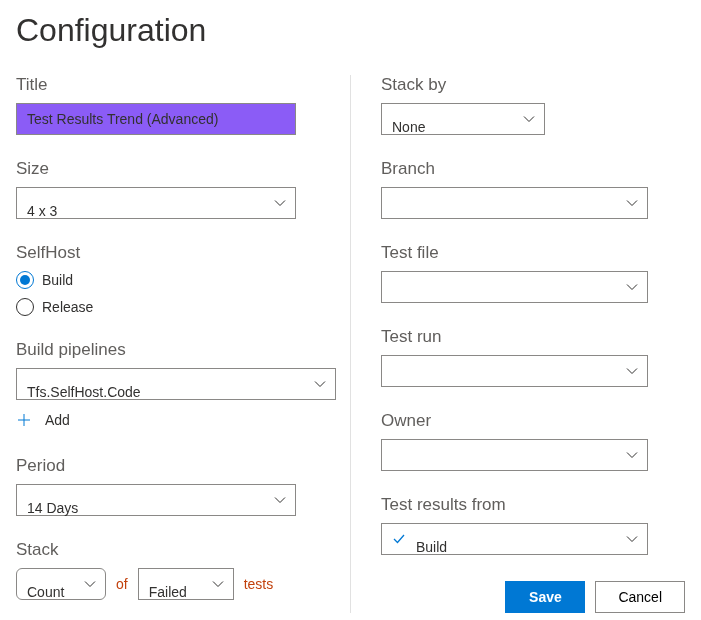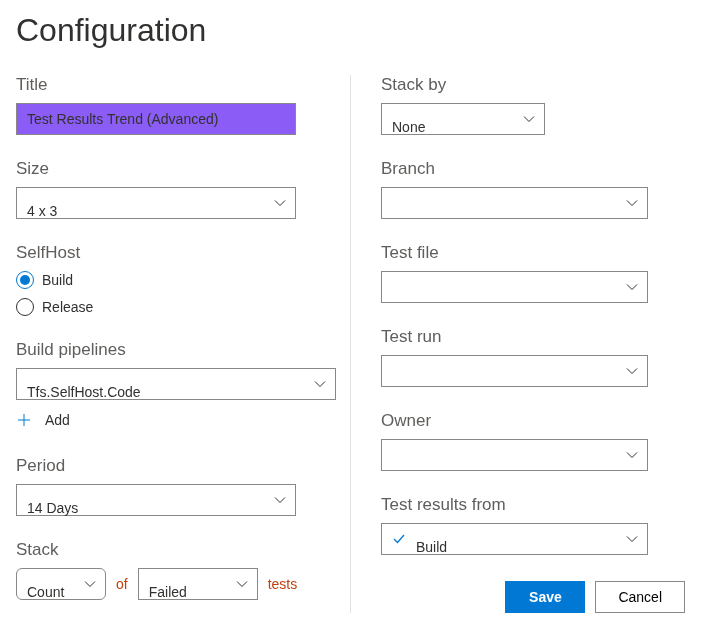--- a/index.html
+++ b/index.html
@@ -70,21 +70,21 @@
       font-size: 14px;
       color: #323130;
       text-align: left;
       cursor: pointer;
       display: flex;
       align-items: center;
     }
     .select.sz-267 { width: 267px; }
     .select.sz-164 { width: 164px; }
     .select.sz-90 { width: 90px; border-radius: 6px; }
-    .select.sz-96 { width: 120px; }
+    .select.sz-96 { width: 96px; }
     .select-wrap .chevron {
       position: absolute;
       right: 10px;
       top: 50%;
       transform: translateY(-50%);
       pointer-events: none;
     }
     .chevron svg {
       display: block;
     }

